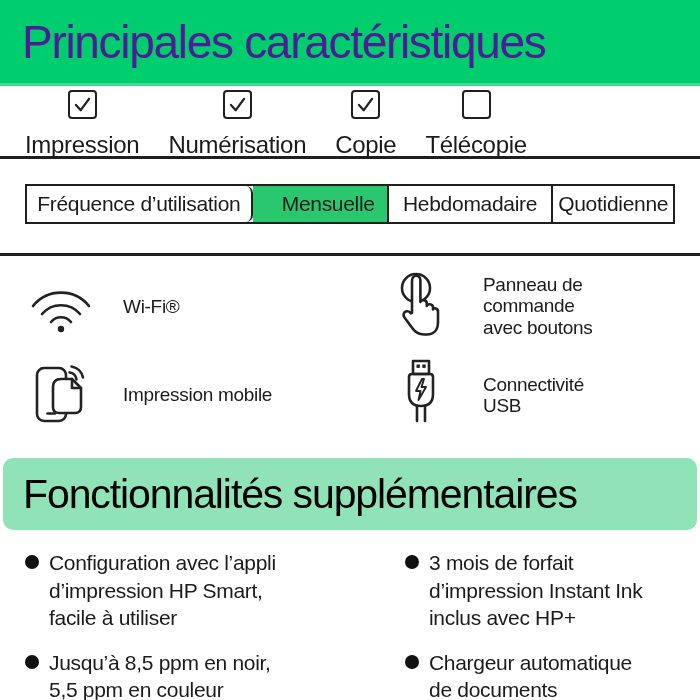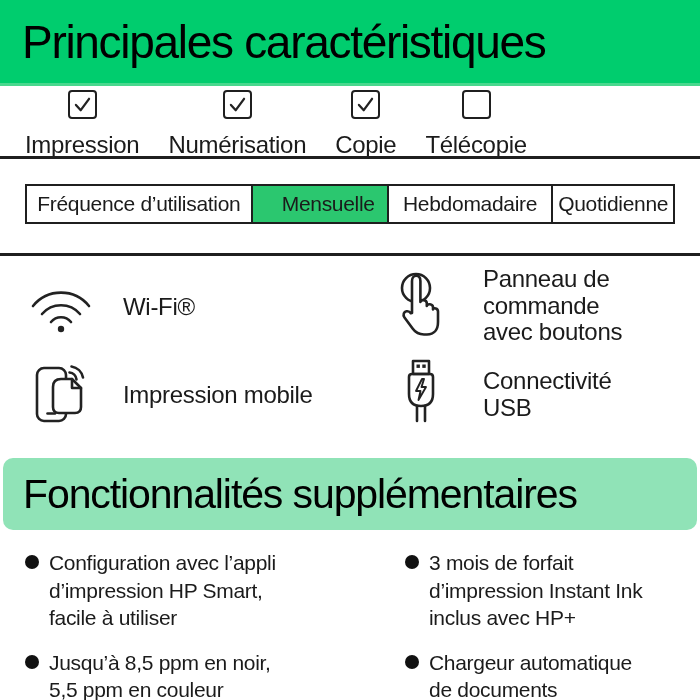--- a/index.html
+++ b/index.html
@@ -9,21 +9,21 @@
   }
   
   .header{
     position:absolute;left:0;top:0;width:700px;height:83px;
     background:var(--header-green,#00cd6e);
     border-bottom:3px solid #49d88e;
     display:flex;align-items:center;
   }
   .header-title{
     padding-left:22px;font-size:46px;letter-spacing:-1.3px;font-weight:500;
-    color:#000000;white-space:nowrap;
+    color:#4c1d95;white-space:nowrap;
   }
   
   .checkrow{
     position:absolute;left:25px;top:104px;right:10px;height:40px;
     display:flex;align-items:center;gap:29px;
   }
   .check-item{display:flex;align-items:center;gap:12px;flex-direction:column;}
   .checkbox{
     width:29px;height:29px;border:2.5px solid var(--line,#1f1f1f);border-radius:4px;
     box-sizing:border-box;display:flex;align-items:center;justify-content:center;background:#fff;
@@ -38,29 +38,29 @@
   .freq{
     position:absolute;left:25px;top:184px;width:650px;height:40px;
     border:2.5px solid var(--line,#1f1f1f);box-sizing:border-box;display:flex;background:#fff;
   }
   .freq-cell{
     display:flex;align-items:center;justify-content:center;
     font-size:21px;letter-spacing:-0.3px;box-sizing:border-box;white-space:nowrap;
     border-right:2.5px solid var(--line,#1f1f1f);
   }
   .freq-cell:last-child{border-right:none;}
-  .freq-cell.c0{flex:35.9 0 0;}
+  .freq-cell.c0{flex:35.9 0 0;border-radius:7px;}
   .freq-cell.c1{flex:18.8 0 0;padding-left:17px;}
   .freq-cell.c2{flex:26.1 0 0;}
   .freq-cell.c3{flex:19.2 0 0;}
   .freq-cell.selected{background:var(--selected-green,#2bc76f);}
   
   .feature{position:absolute;display:flex;align-items:center;gap:26px;}
   .feature .icon-box{width:72px;flex:0 0 72px;display:flex;align-items:center;justify-content:center;}
-  .feature-label{font-size:24px;letter-spacing:-0.3px;line-height:1.12;white-space:pre-line;}
+  .feature-label{font-size:19px;letter-spacing:-0.3px;line-height:1.12;white-space:pre-line;}
   .feature.f-wifi {left:25px; top:272px;height:70px;}
   .feature.f-panel{left:385px;top:262px;height:88px;}
   .feature.f-mobile{left:25px;top:358px;height:74px;}
   .feature.f-usb {left:385px;top:358px;height:74px;}
   .feature svg{display:block;}
   .stk{fill:none;stroke:#222;stroke-width:2.6;stroke-linecap:round;stroke-linejoin:round;}
   .stk-thin{fill:none;stroke:#222;stroke-width:1.9;stroke-linecap:round;stroke-linejoin:round;}
   .stk-fill{fill:#fff;stroke:#222;stroke-width:2.6;stroke-linecap:round;stroke-linejoin:round;}
   
   .mintbar{

